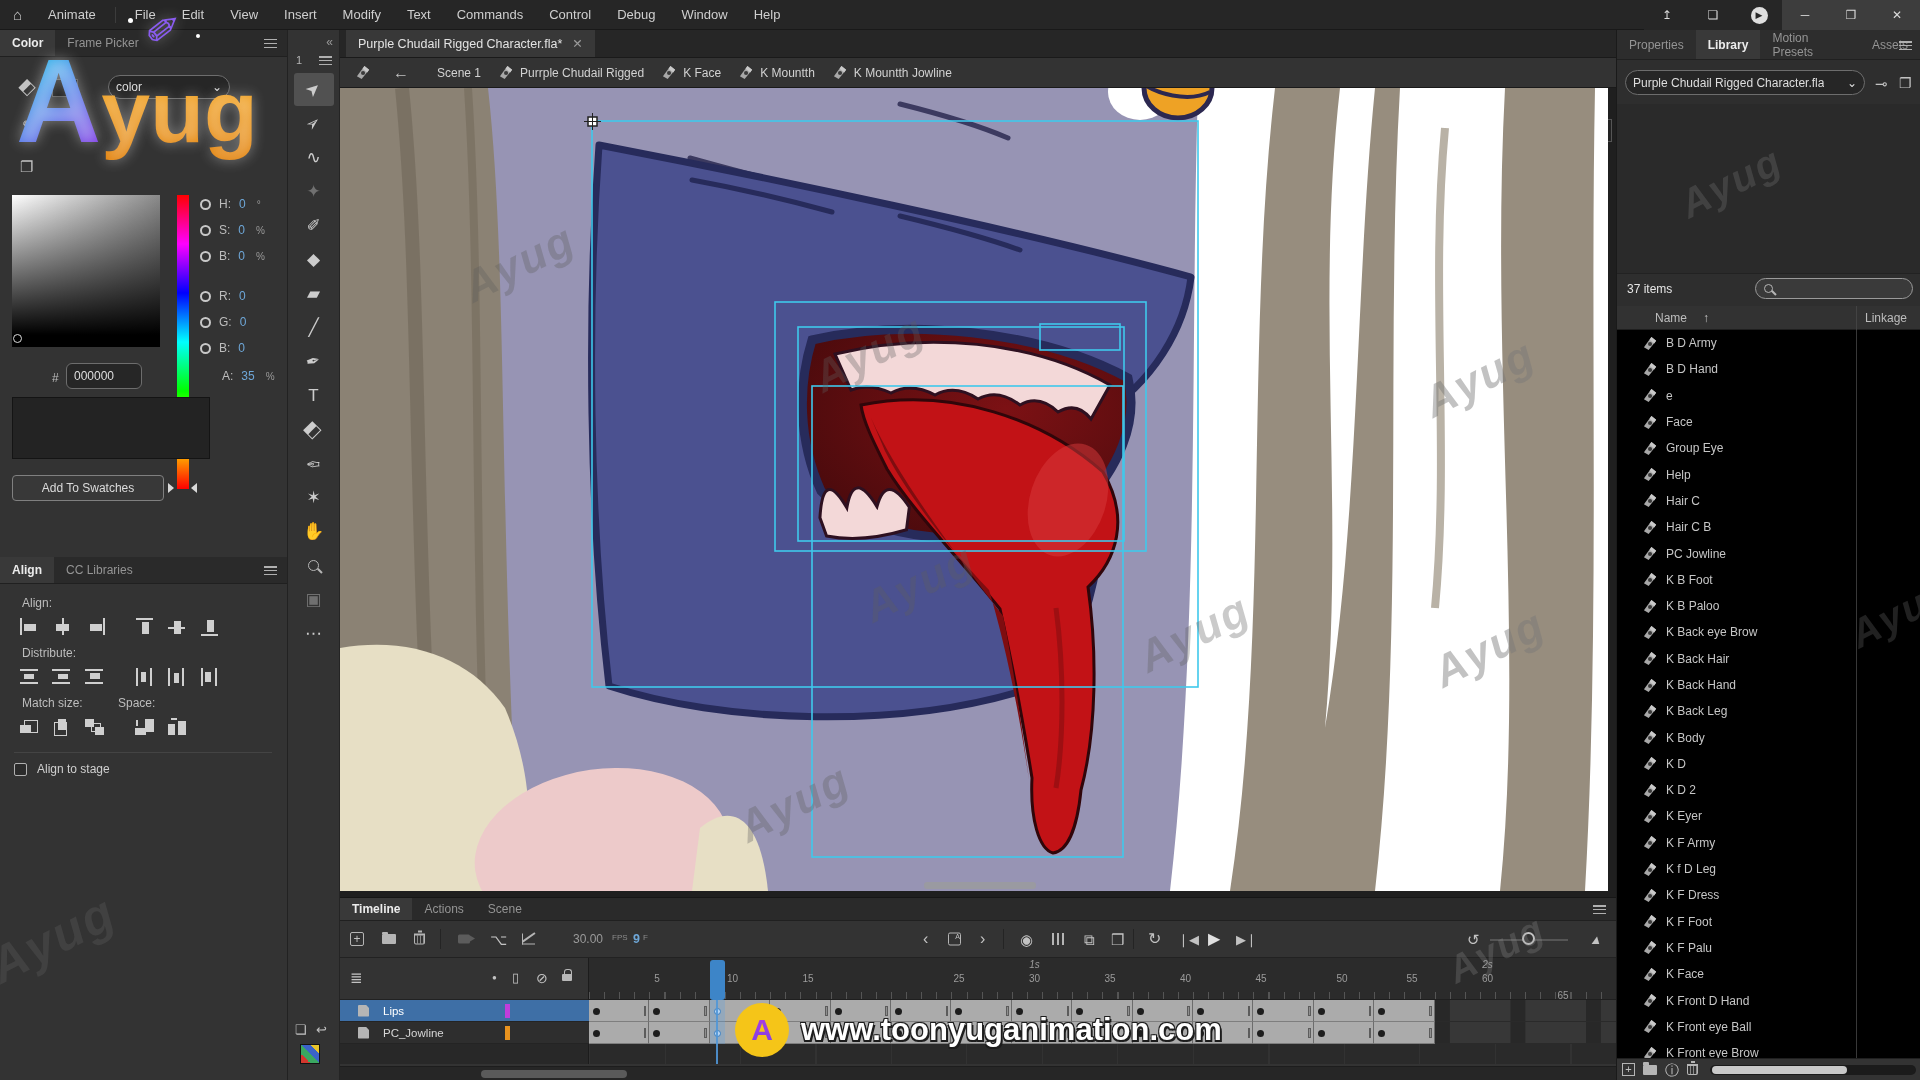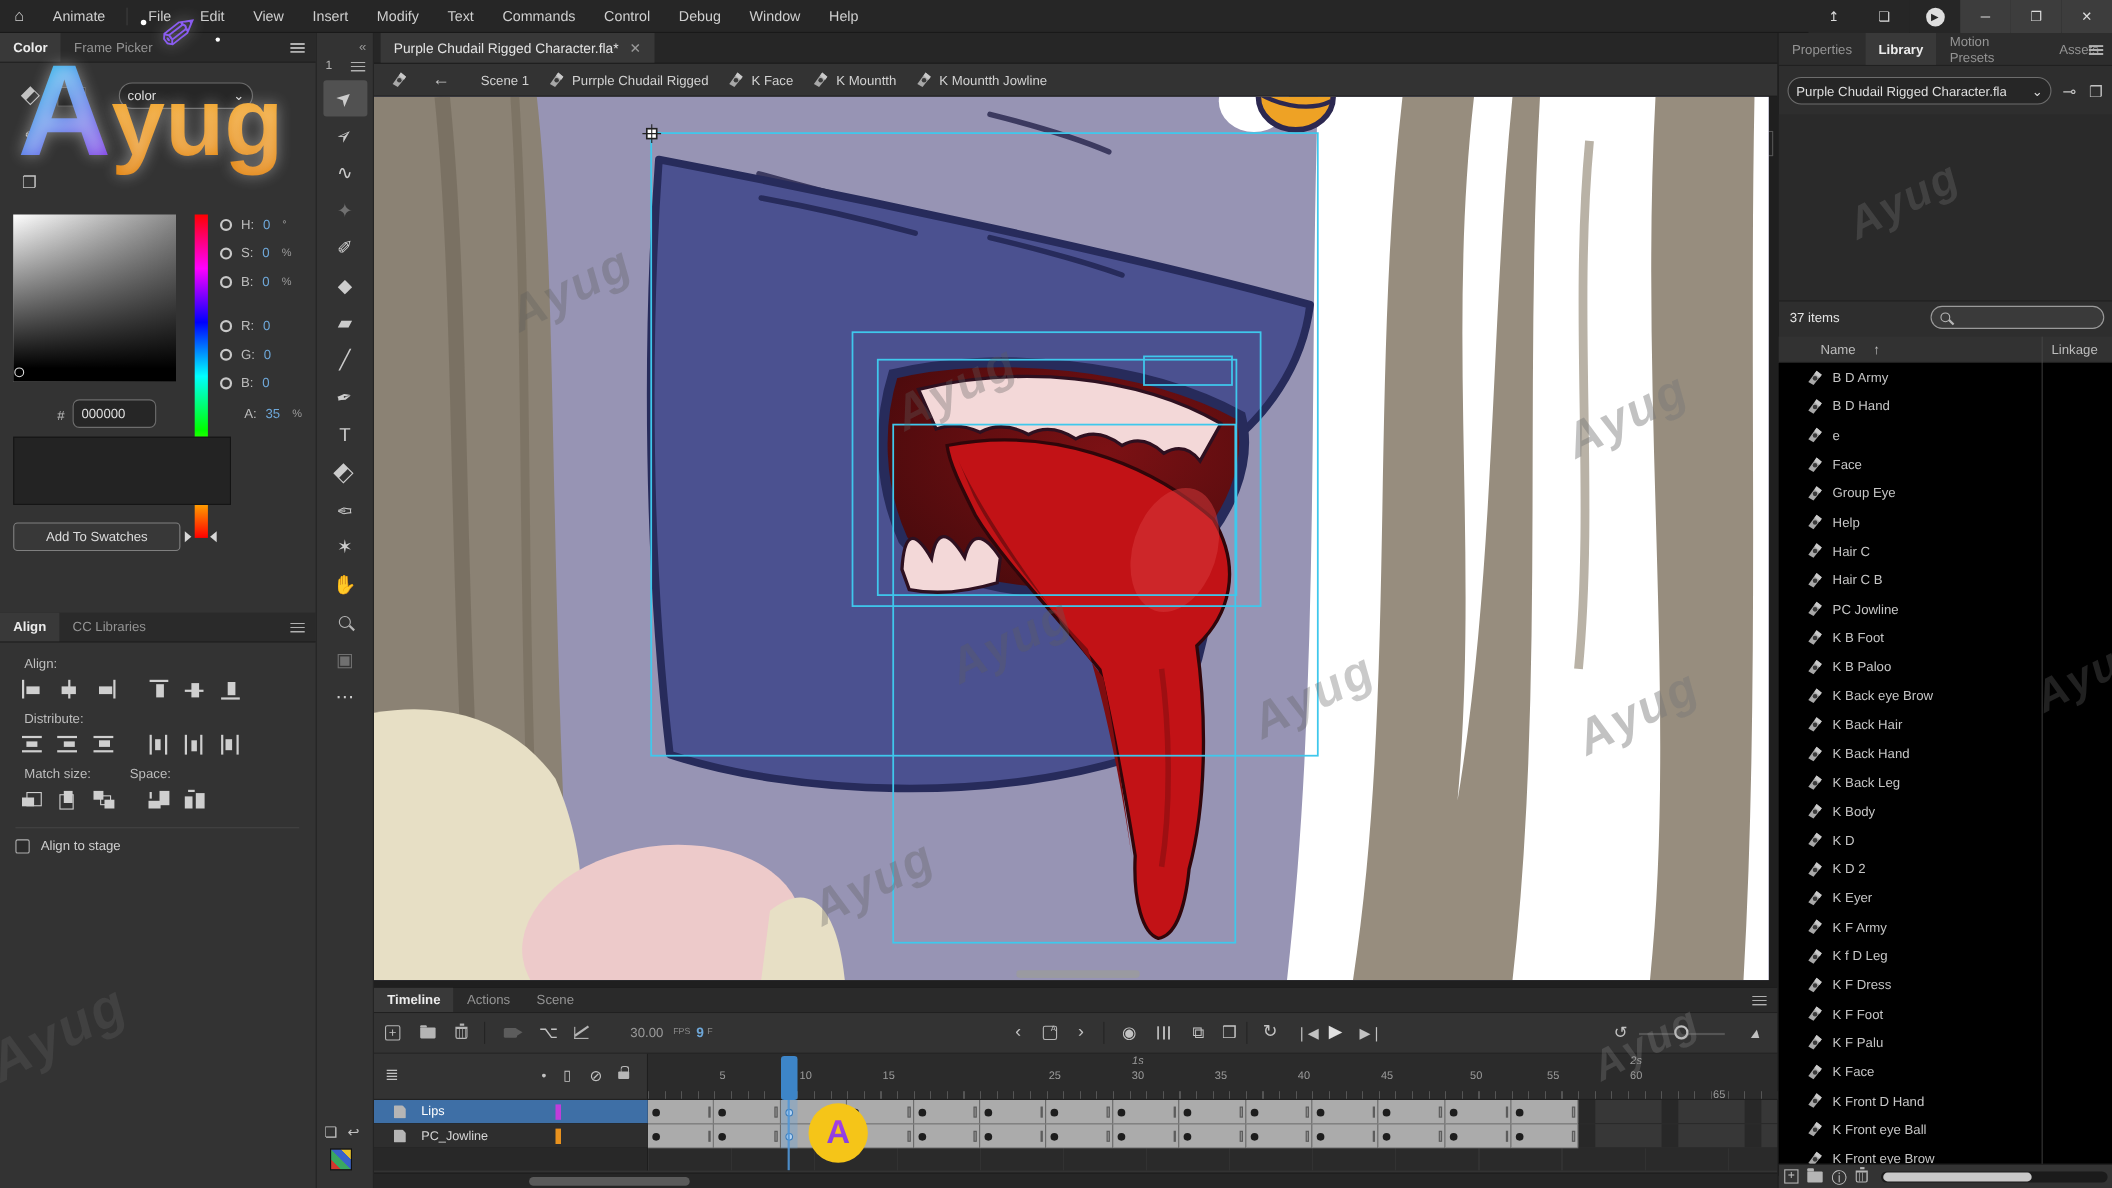--- a/index.html
+++ b/index.html
@@ -829,14 +829,15 @@
   <div id="big-logo">
     <span style="position:absolute;left:130px;top:-44px;font-size:42px;color:#8a5cf0;transform:rotate(-38deg);display:inline-block">✏</span>
     <span style="position:absolute;left:112px;top:-30px;width:5px;height:5px;border-radius:50%;background:#fff"></span>
     <span style="position:absolute;left:180px;top:-14px;width:4px;height:4px;border-radius:50%;background:#fff"></span>
     <span style="font-size:118px;font-weight:900;background:linear-gradient(140deg,#29b6ea 20%,#7b3fe4 85%);-webkit-background-clip:text;background-clip:text;color:transparent;line-height:.9">A</span><span style="font-size:88px;font-weight:800;background:linear-gradient(#f8b02c,#e07b00);-webkit-background-clip:text;background-clip:text;color:transparent">yug</span>
   </div>
   <div id="site-wm">
     <span style="width:54px;height:54px;border-radius:50%;background:#f5c518;display:flex;align-items:center;justify-content:center">
       <span style="font-size:30px;font-weight:900;background:linear-gradient(#b13fe0,#7b3fe4);-webkit-background-clip:text;background-clip:text;color:transparent">A</span>
     </span>
+    <span id="site-text">www.toonyuganimation.com</span>
   </div>
 </div>
 
 </body></html>

